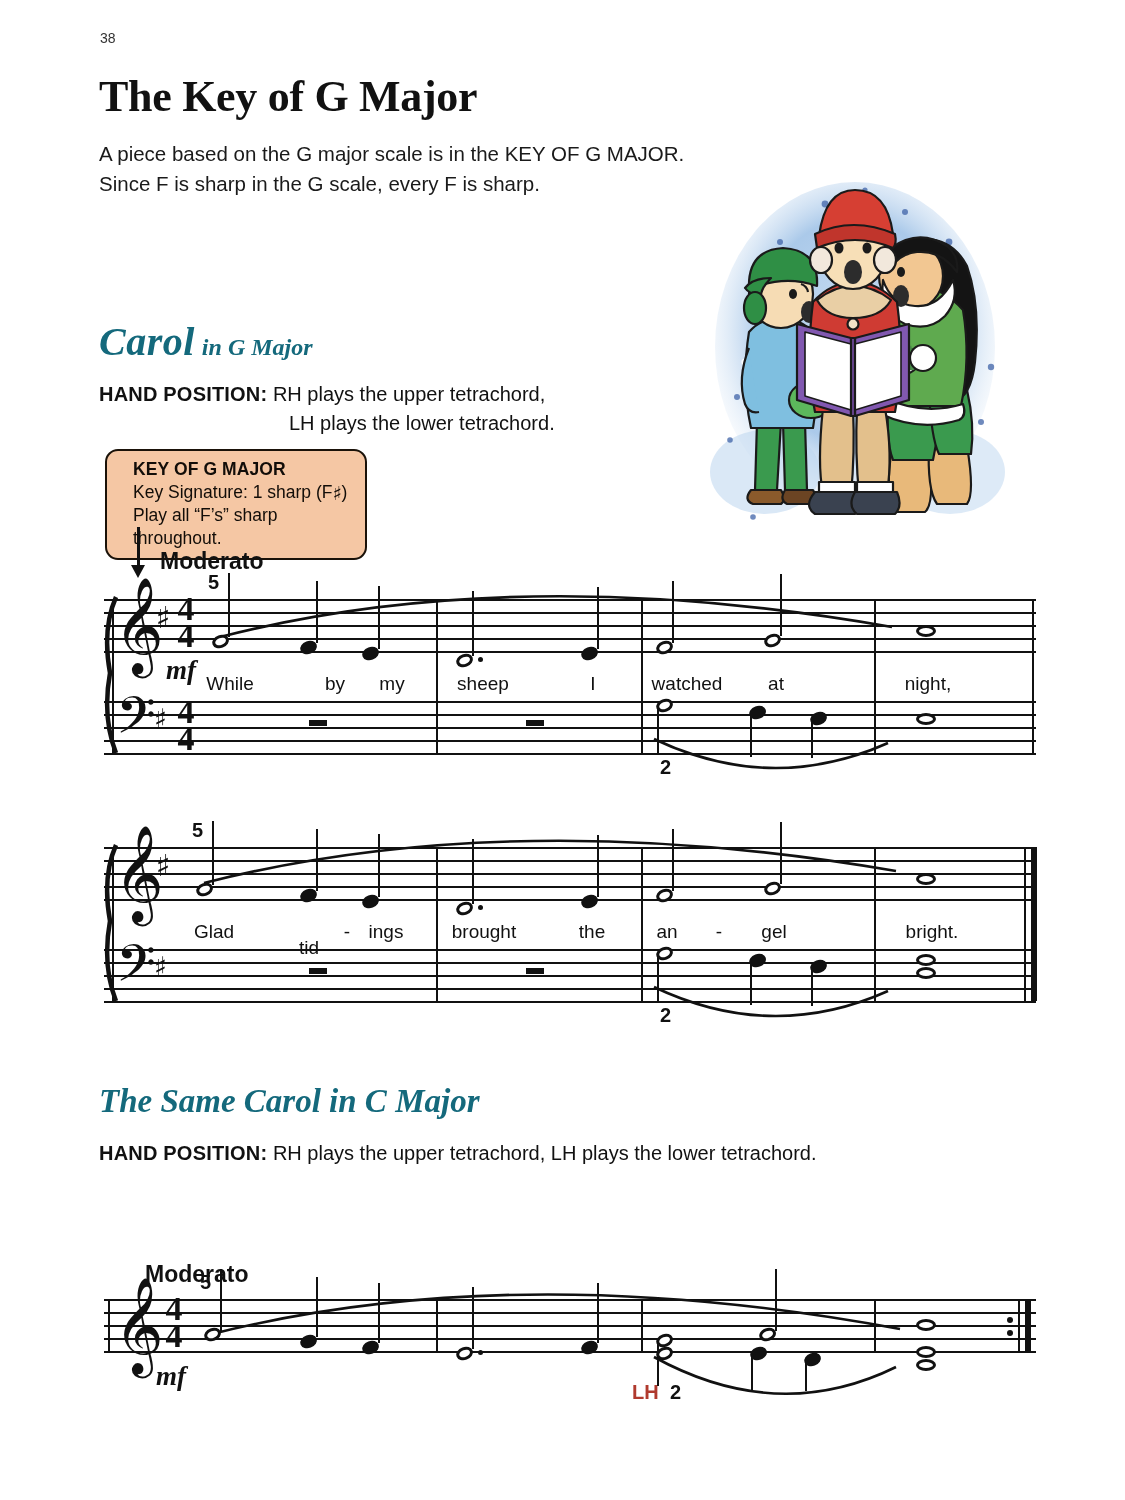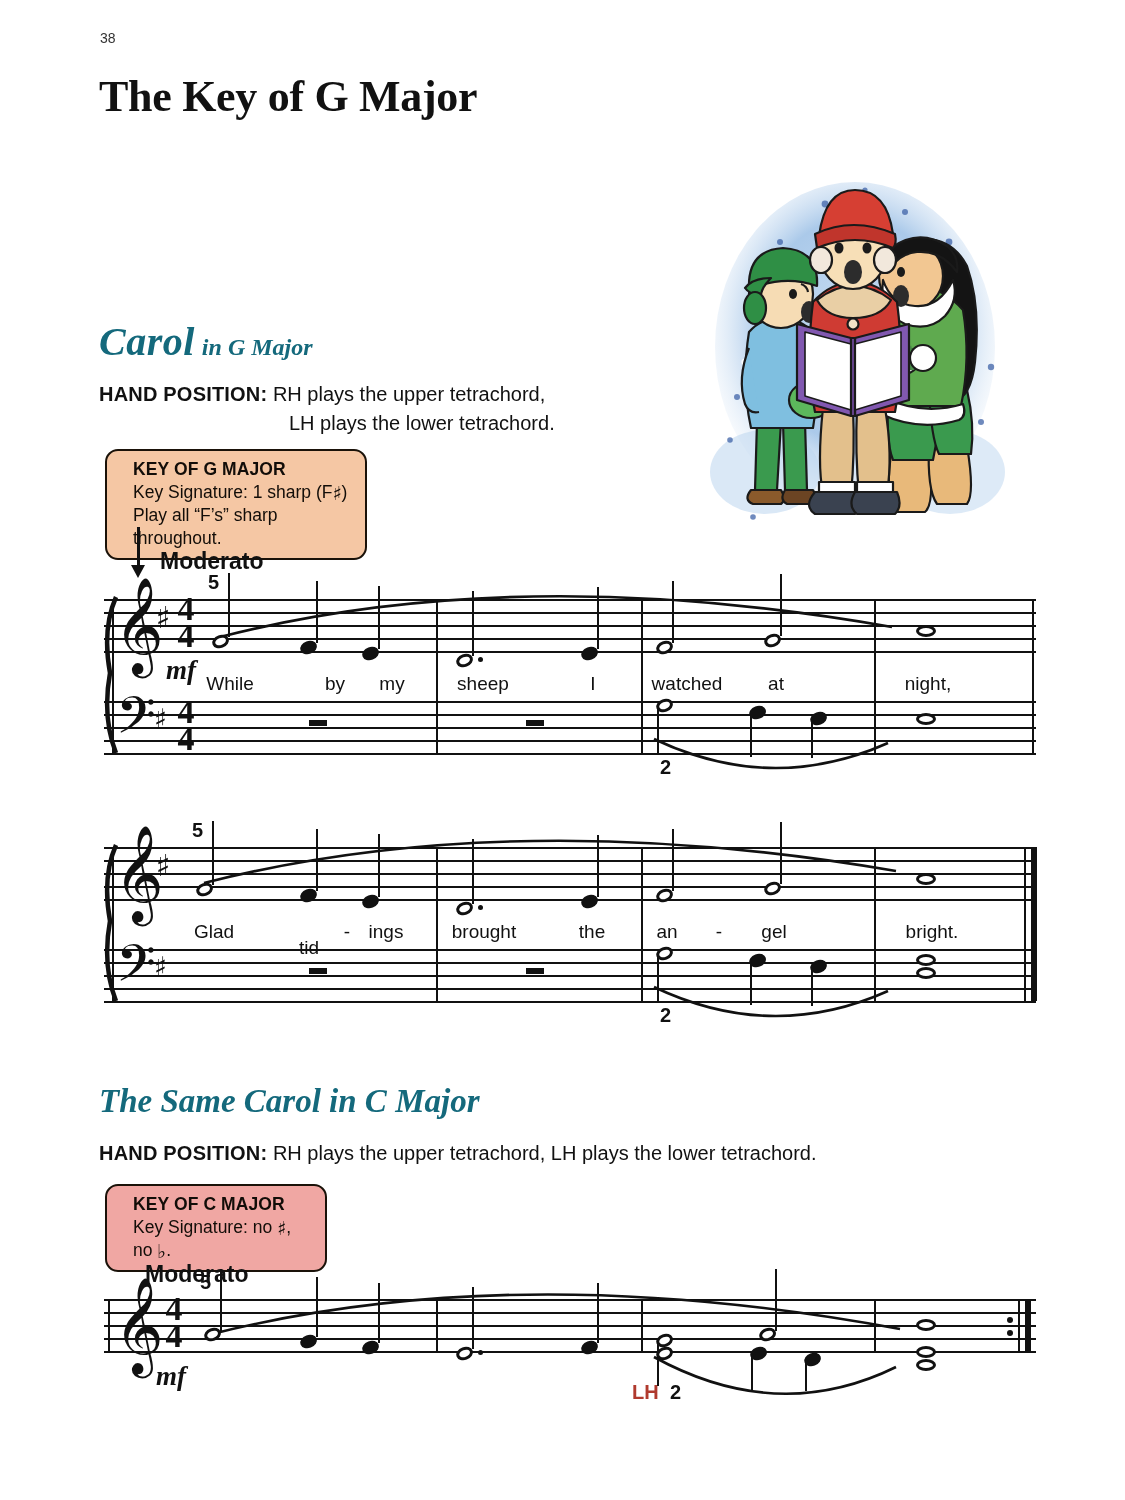--- a/index.html
+++ b/index.html
@@ -139,20 +139,22 @@
 </style>
 </head>
 <body>
 
 <div class="page">
 
   <div class="page-num">38</div>
 
   <div class="title">The Key of G Major</div>
 
+  <div class="para" id="para1">A piece based on the G major scale is in the KEY OF G MAJOR.
+Since F is sharp in the G scale, every F is sharp.</div>
 
   <div class="illus">
     <svg viewBox="0 0 300 370" width="300" height="370" aria-hidden="true">
       <defs>
         <radialGradient id="snowbg" cx="50%" cy="45%" r="62%">
           <stop offset="0%" stop-color="#c9ddf2" stop-opacity="0.95"></stop>
           <stop offset="55%" stop-color="#9cc0e6" stop-opacity="0.85"></stop>
           <stop offset="100%" stop-color="#ffffff" stop-opacity="0"></stop>
         </radialGradient>
       </defs>
@@ -528,24 +530,20 @@
     <div class="lyric" style="left:828px;top:78px;">bright.</div>
   </div>
 
   <div class="sec-title">The Same Carol in C Major</div>
 
   <div class="handpos" id="handpos2">
     <b>HAND POSITION:</b>
     <span>RH plays the upper tetrachord, LH plays the lower tetrachord.</span>
   </div>
 
-  <div class="keybox" id="keybox-c">
-    <div class="kb-title">KEY OF C MAJOR</div>
-    <div><span>Key Signature:  no </span><span class="sharpglyph">♯</span><span>, no </span><span class="flatglyph">♭</span><span>.</span></div>
-  </div>
 
   <div class="tempo" id="tempo2">Moderato</div>
 
   <div class="system" id="sys3" style="left:104px;top:1295px;width:940px;height:120px;">
     <div class="barline" style="left:4px;top:4px;height:52px;"></div>
     <div class="sline" style="top:4px;width:932px;"></div>
     <div class="sline" style="top:17px;width:932px;"></div>
     <div class="sline" style="top:30px;width:932px;"></div>
     <div class="sline" style="top:43px;width:932px;"></div>
     <div class="sline" style="top:56px;width:932px;"></div>

